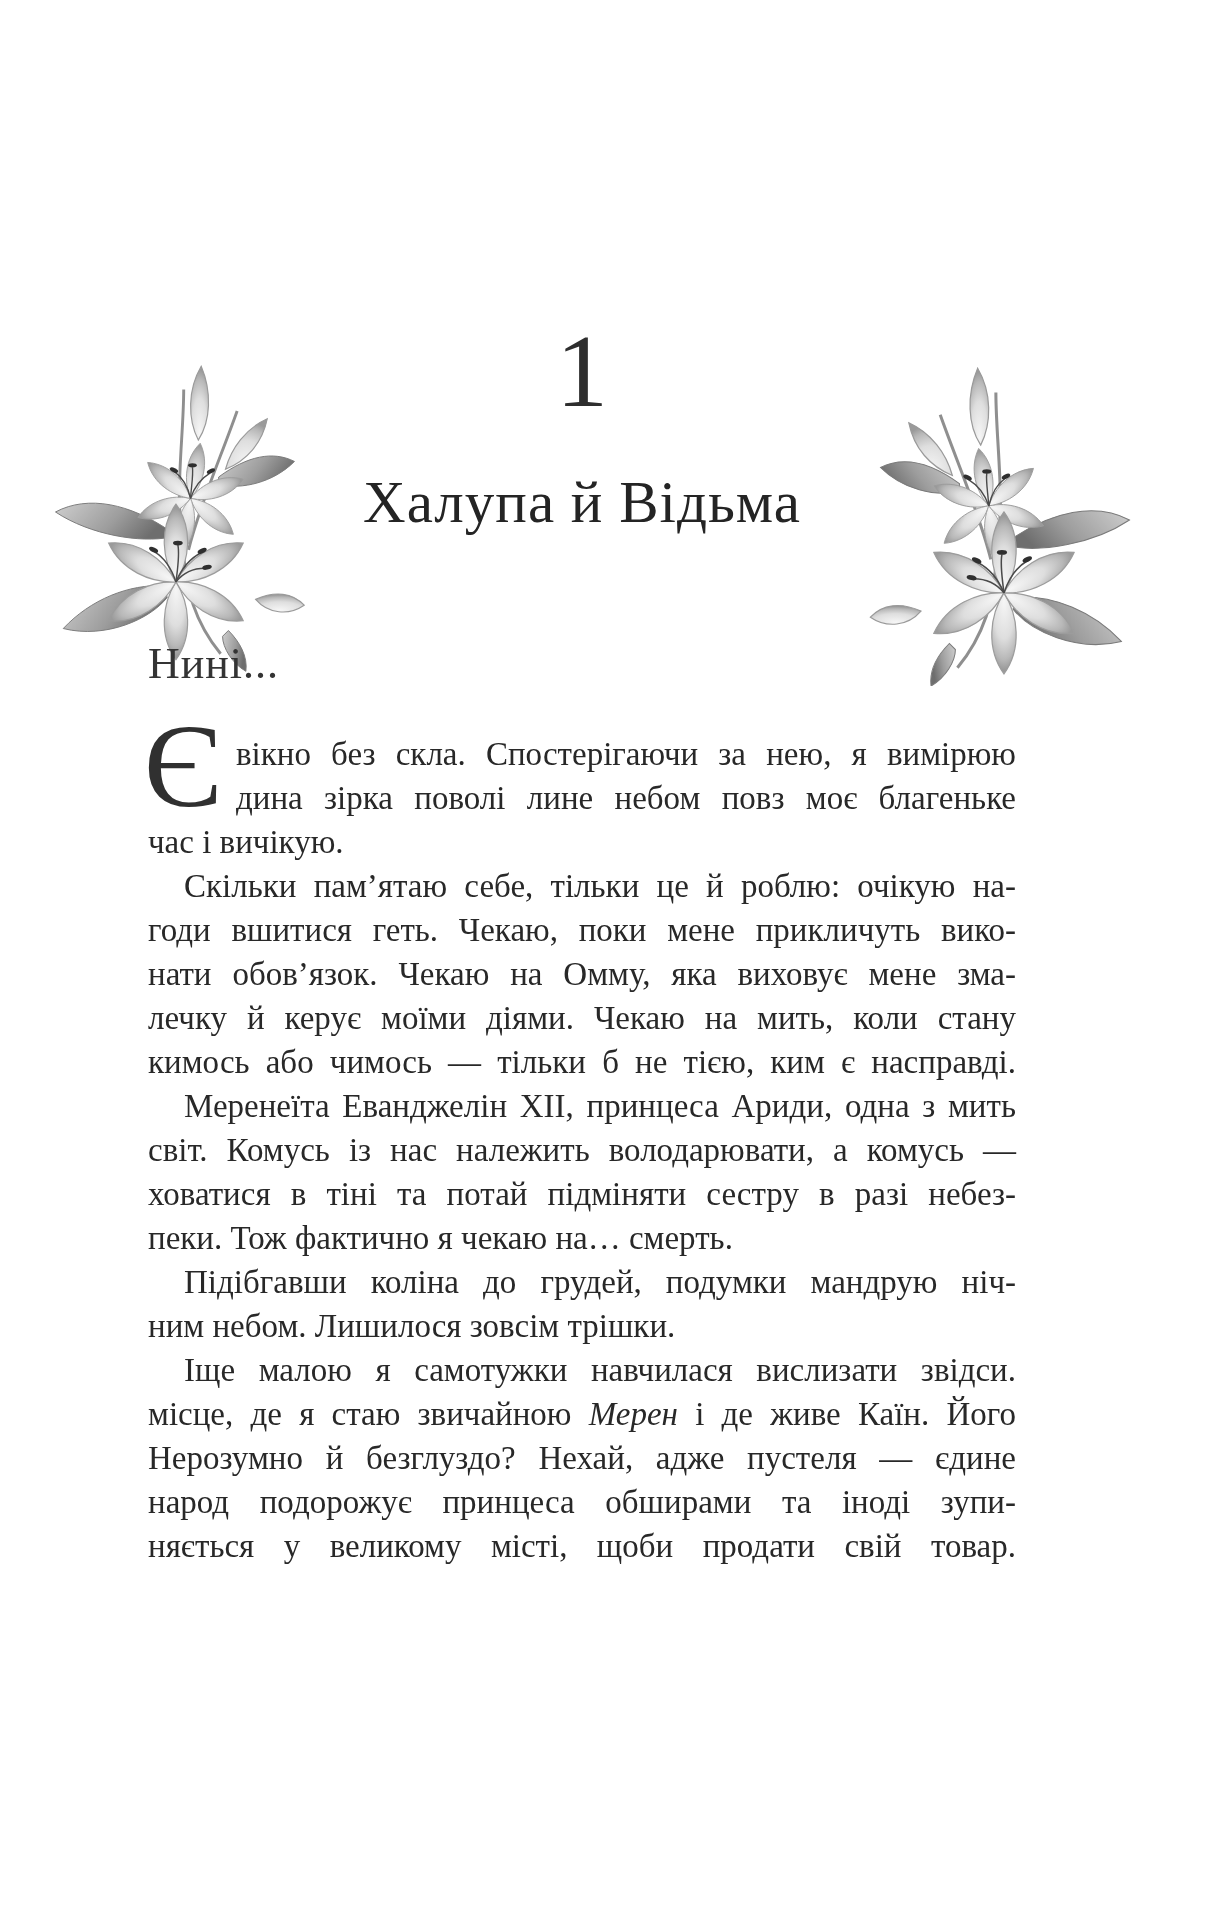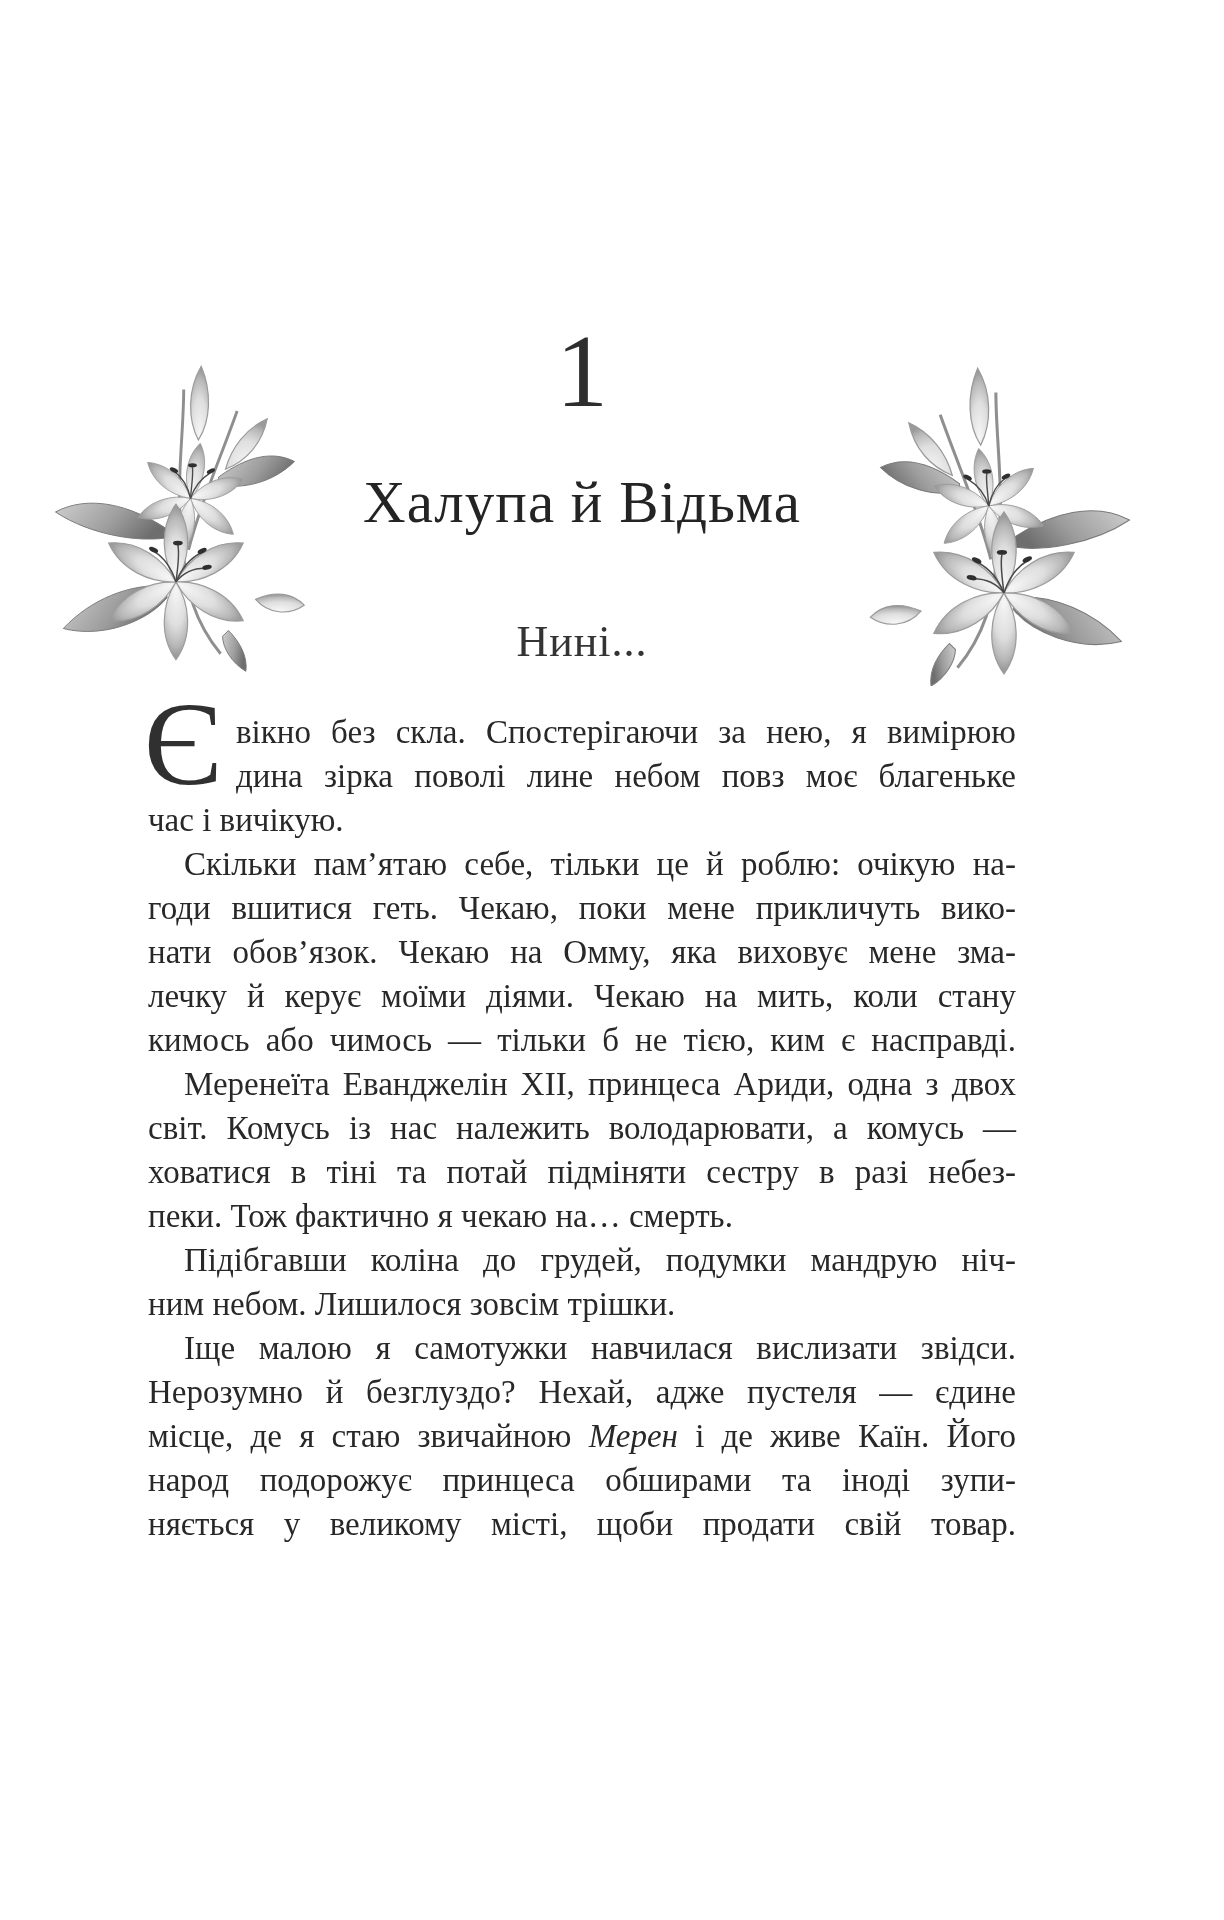--- a/index.html
+++ b/index.html
@@ -33,24 +33,23 @@
   .chapter-title {
     margin: 44px 0 0 0;
     font-size: 59px;
     line-height: 64px;
     text-align: center;
     color: #242424;
     font-weight: 400;
     letter-spacing: 1px;
   }
   .section-heading {
-    margin-top: 82px;
+    margin-top: 104px;
     font-size: 44px;
     line-height: 52px;
-    text-align: center;
     color: #343434;
     font-weight: 400;
     letter-spacing: 1px;
   }
   .body-text {
     margin-top: 42px;
     font-size: 33px;
   }
   .para {
     margin: 0;
@@ -207,34 +206,34 @@
 
       <p class="para">
         <span class="line indent">Скільки пам’ятаю себе, тільки це й роблю: очікую на-</span>
         <span class="line">годи вшитися геть. Чекаю, поки мене прикличуть вико-</span>
         <span class="line">нати обов’язок. Чекаю на Омму, яка виховує мене зма-</span>
         <span class="line">лечку й керує моїми діями. Чекаю на мить, коли стану</span>
         <span class="line">кимось або чимось — тільки б не тією, ким є насправді.</span>
       </p>
 
       <p class="para">
-        <span class="line indent">Меренеїта Еванджелін XII, принцеса Ариди, одна з двох</span>
+        <span class="line indent">Меренеїта Еванджелін XII, принцеса Ариди, одна з мить</span>
         <span class="line">світ. Комусь із нас належить володарювати, а комусь —</span>
         <span class="line">ховатися в тіні та потай підміняти сестру в разі небез-</span>
         <span class="line last">пеки. Тож фактично я чекаю на… смерть.</span>
       </p>
 
       <p class="para">
         <span class="line indent">Підібгавши коліна до грудей, подумки мандрую ніч-</span>
         <span class="line last">ним небом. Лишилося зовсім трішки.</span>
       </p>
 
       <p class="para">
         <span class="line indent">Іще малою я самотужки навчилася вислизати звідси.</span>
+        <span class="line"><span>місце, де я стаю звичайною </span><i>Мерен</i><span> і де живе Каїн. Його</span></span>
         <span class="line">Нерозумно й безглуздо? Нехай, адже пустеля — єдине</span>
-        <span class="line"><span>місце, де я стаю звичайною </span><i>Мерен</i><span> і де живе Каїн. Його</span></span>
         <span class="line">народ подорожує принцеса обширами та іноді зупи-</span>
         <span class="line">няється у великому місті, щоби продати свій товар.</span>
       </p>
 
     </div>
   </div>
 </div>
 
 </body></html>

